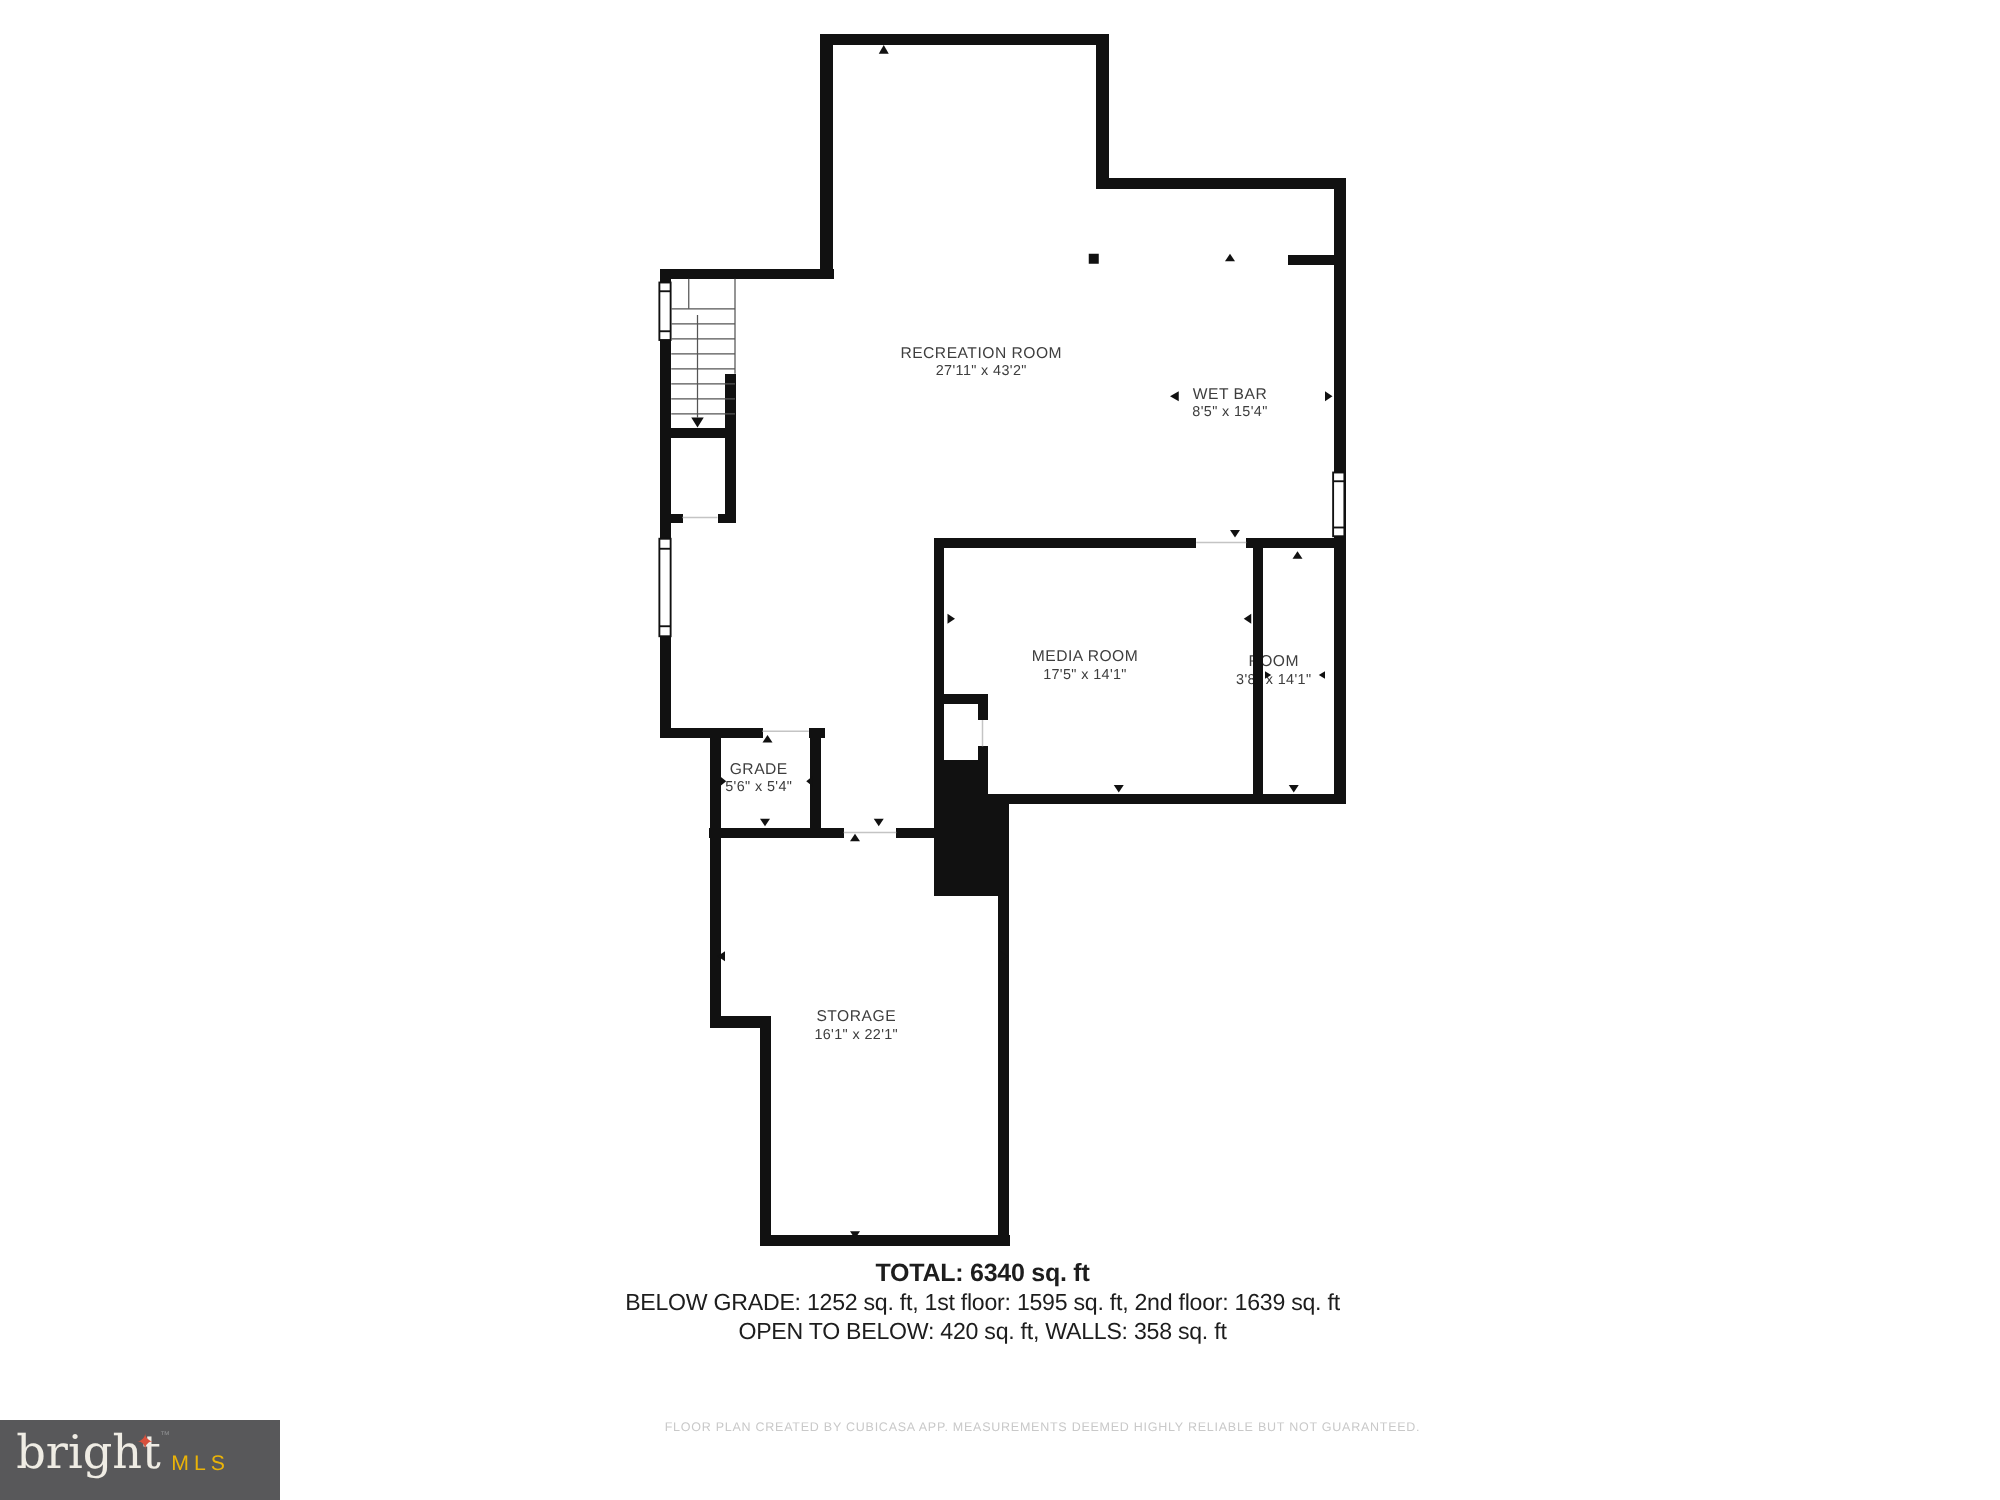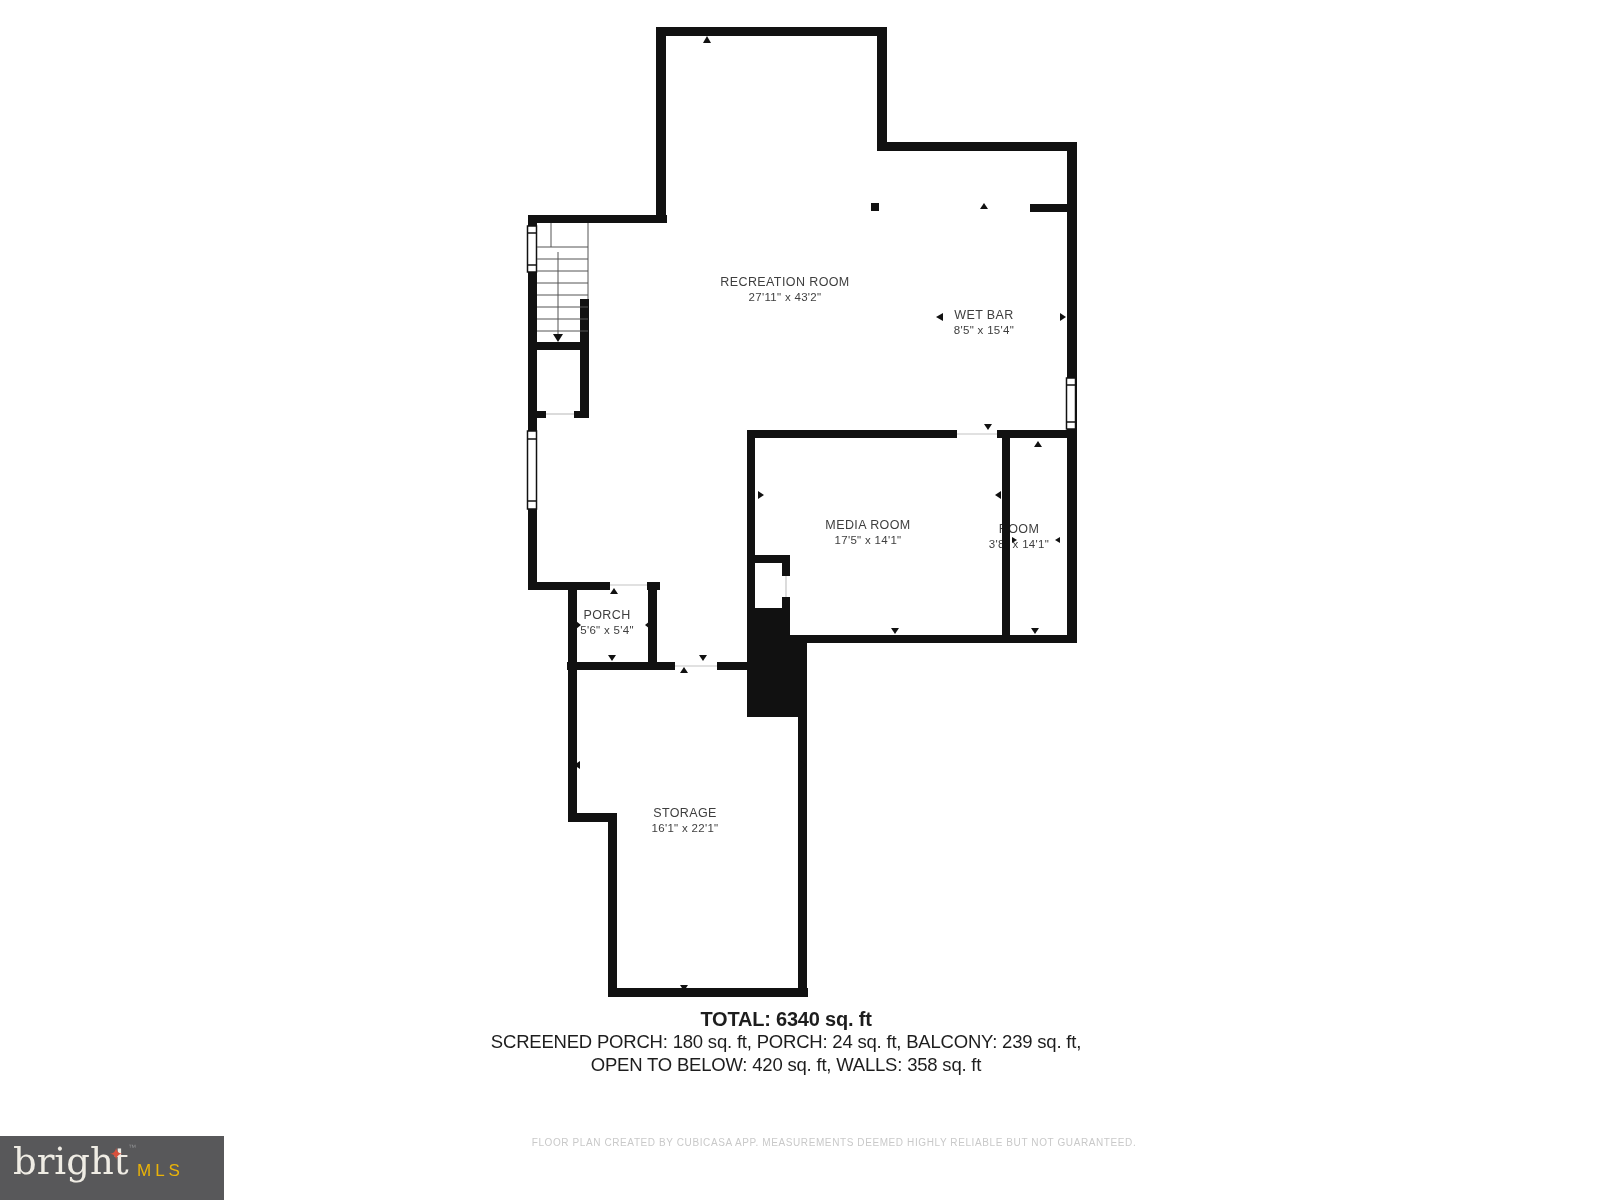--- a/index.html
+++ b/index.html
@@ -162,32 +162,32 @@
   </div>
   <div class="room-label" style="left:868px;top:518px">
     <div class="rname">MEDIA ROOM</div>
     <div class="rdims">17'5" x 14'1"</div>
   </div>
   <div class="room-label" style="left:1019px;top:522px">
     <div class="rname">ROOM</div>
     <div class="rdims">3'8" x 14'1"</div>
   </div>
   <div class="room-label" style="left:607px;top:608px">
-    <div class="rname">PORCH</div>
+    <div class="rname">GRADE</div>
     <div class="rdims">5'6" x 5'4"</div>
   </div>
   <div class="room-label" style="left:685px;top:806px">
     <div class="rname">STORAGE</div>
     <div class="rdims">16'1" x 22'1"</div>
   </div>
 </div>
 
 <div class="summary">
   <div class="total">TOTAL: 6340 sq. ft</div>
-  <div class="sline">SCREENED PORCH: 180 sq. ft, PORCH: 24 sq. ft, BALCONY: 239 sq. ft,</div>
+  <div class="sline">BELOW GRADE: 1252 sq. ft, 1st floor: 1595 sq. ft, 2nd floor: 1639 sq. ft</div>
   <div class="sline">OPEN TO BELOW: 420 sq. ft, WALLS: 358 sq. ft</div>
 </div>
 
 <div class="disclaimer">FLOOR PLAN CREATED BY CUBICASA APP. MEASUREMENTS DEEMED HIGHLY RELIABLE BUT NOT GUARANTEED.</div>
 
 <div class="logo-box" style="background: rgb(88, 88, 90);">
   <span class="logo-brand">bright</span>
   <span class="logo-star" style="color: rgb(216, 80, 60);">✦</span>
   <span class="logo-tm">™</span>
   <span class="logo-mls">MLS</span>

